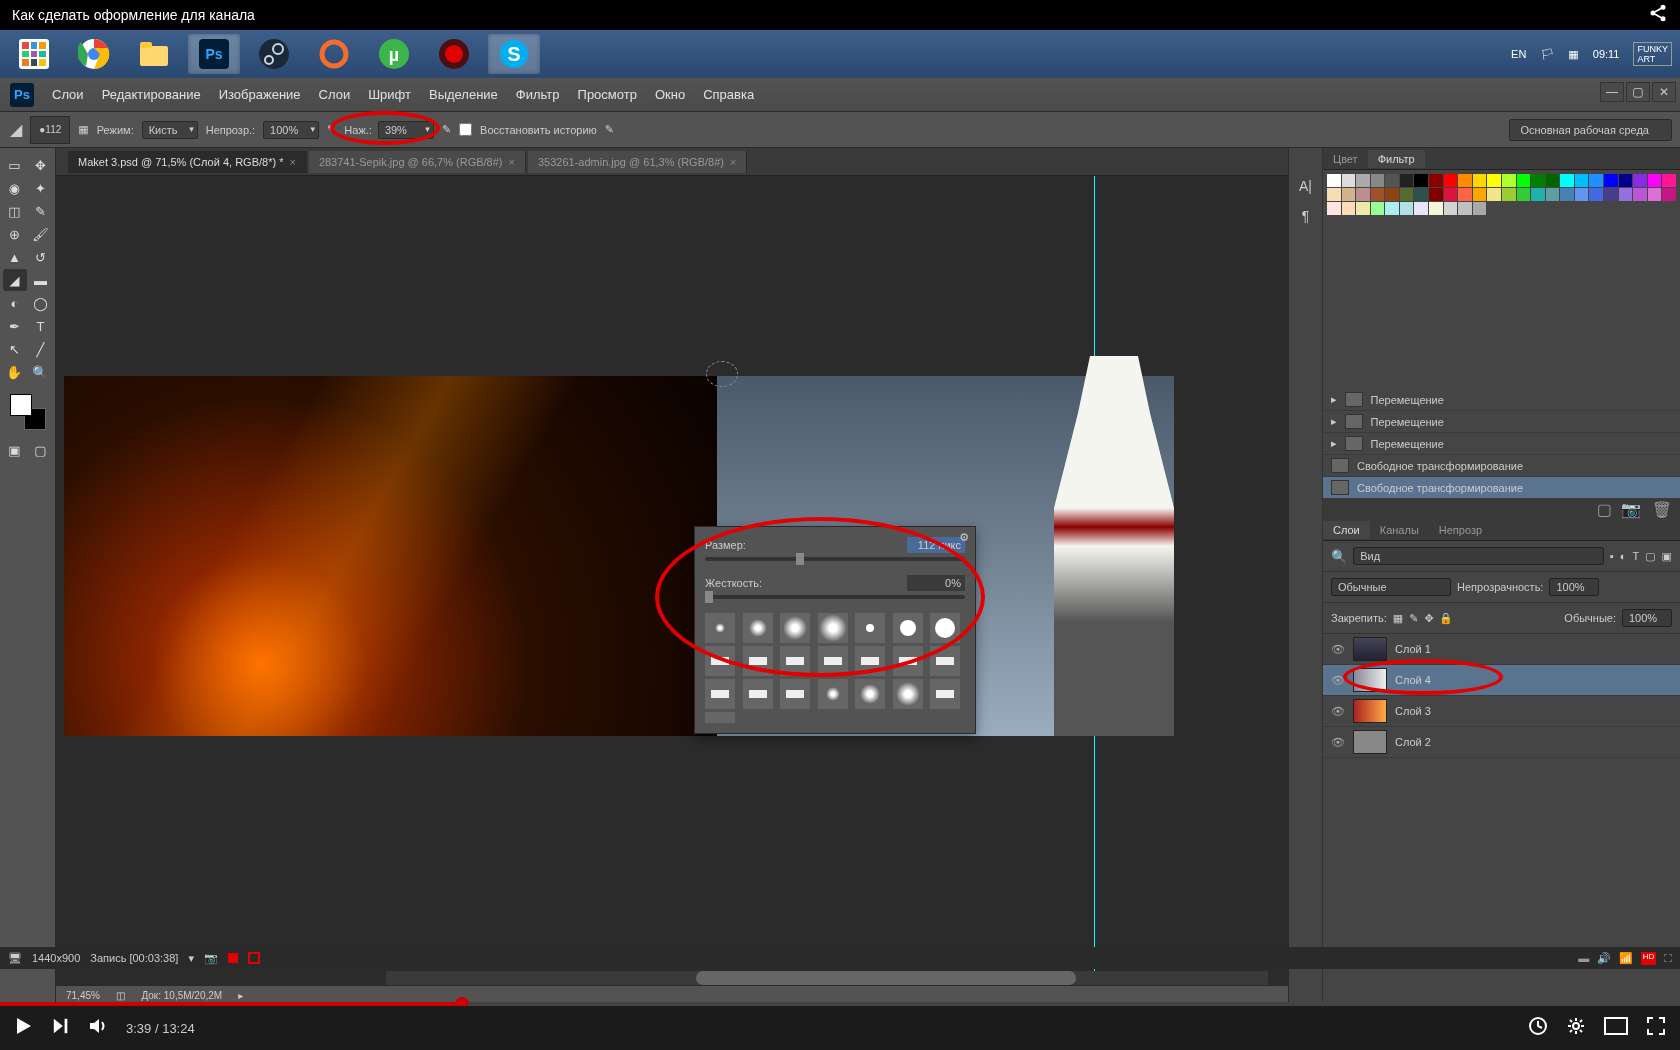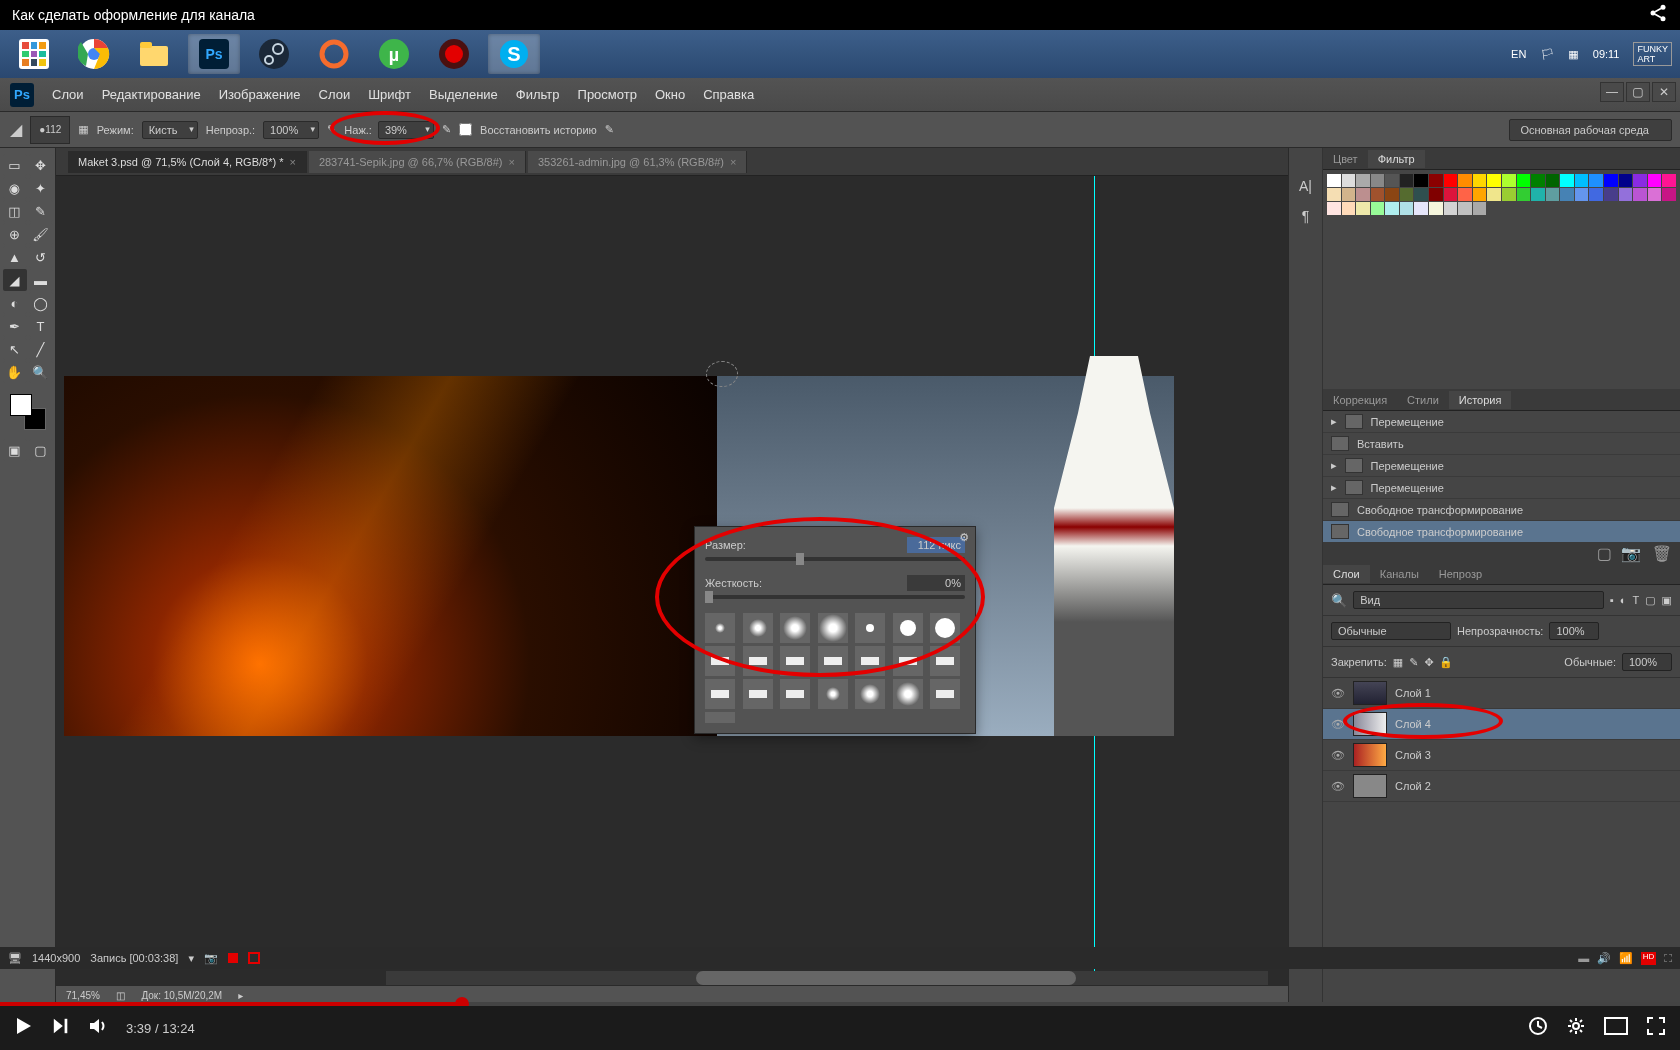--- a/index.html
+++ b/index.html
@@ -506,34 +506,25 @@
                 <div style="background: rgb(230, 230, 250);"></div>
                 <div style="background: rgb(245, 245, 220);"></div>
                 <div style="background: rgb(211, 211, 211);"></div>
                 <div style="background: rgb(192, 192, 192);"></div>
                 <div style="background: rgb(169, 169, 169);"></div>
               </div>
           </div>
 
           <div style="height:170px"></div>
 
-          <div class="panel-tabs">
-            <div class="panel-tab">Коррекция</div>
-            <div class="panel-tab">Стили</div>
-            <div class="panel-tab active">История</div>
-          </div>
           <div class="history-panel">
             <div class="history-item">
                 <span>▸</span>
                 <div class="icon"></div>
                 <span>Перемещение</span>
-              </div>
-            <div class="history-item">
-                <div class="icon"></div>
-                <span>Вставить</span>
               </div>
             <div class="history-item">
                 <span>▸</span>
                 <div class="icon"></div>
                 <span>Перемещение</span>
               </div>
             <div class="history-item">
                 <span>▸</span>
                 <div class="icon"></div>
                 <span>Перемещение</span>

